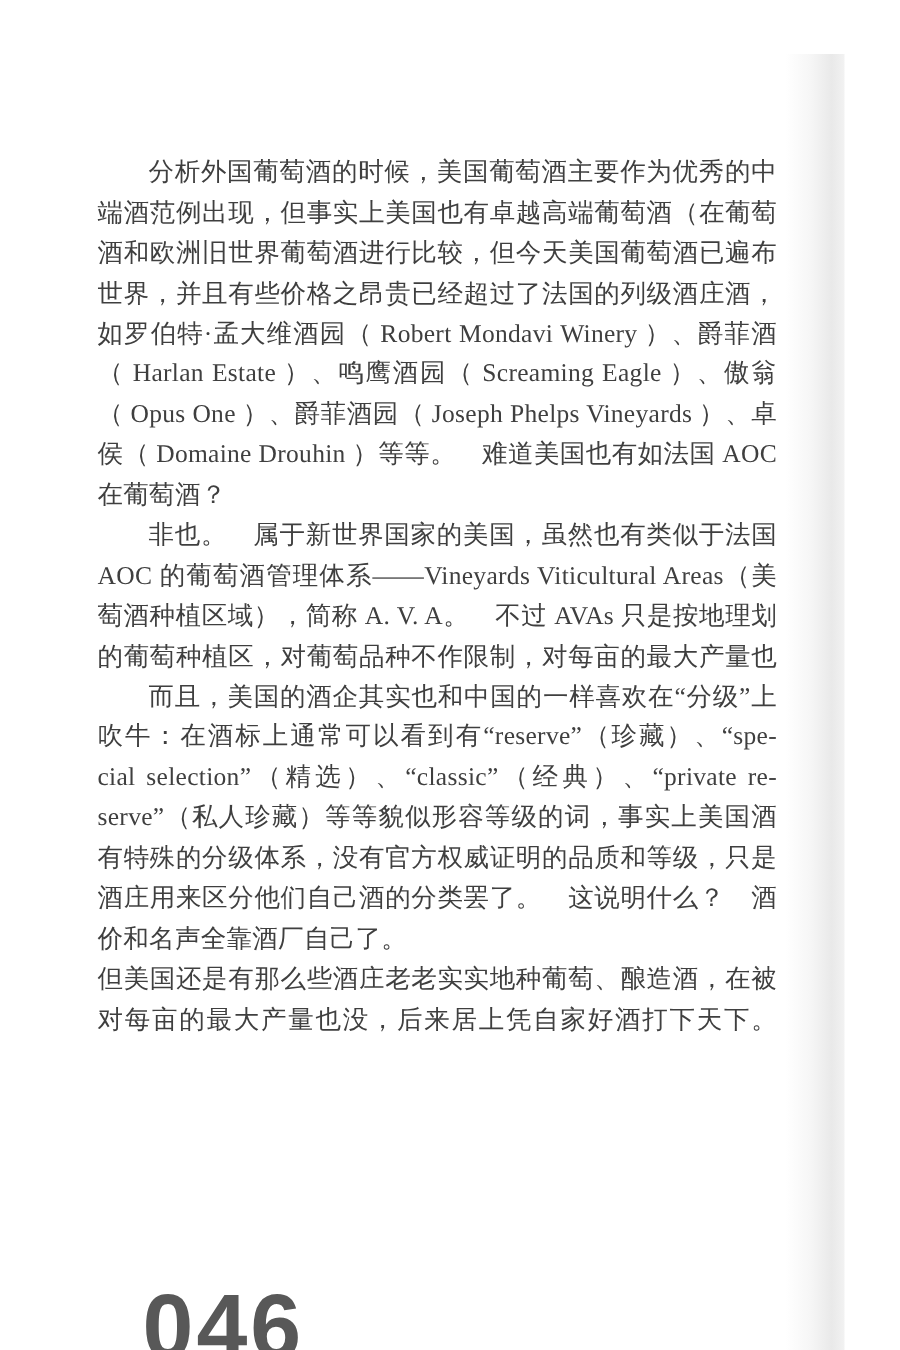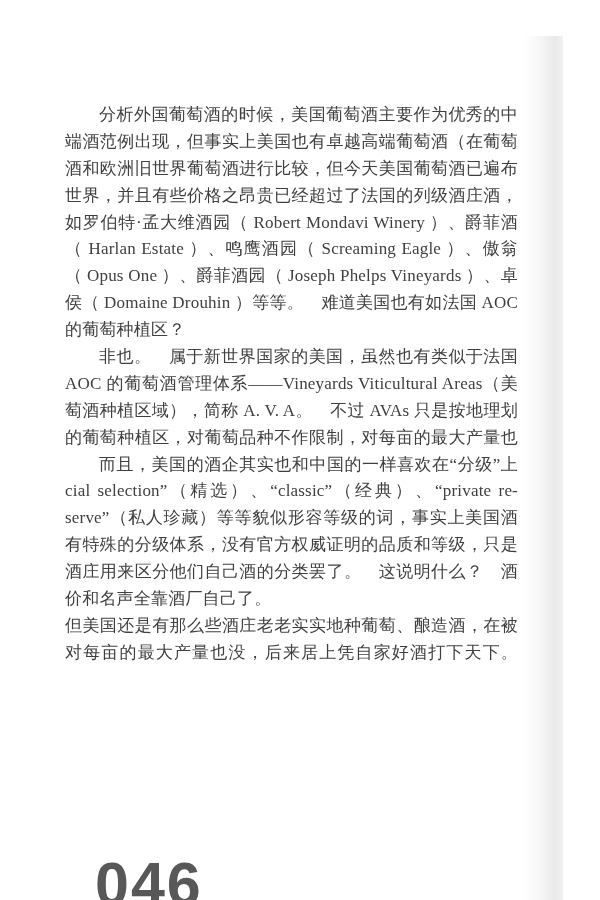--- a/index.html
+++ b/index.html
@@ -62,26 +62,27 @@
 <div class="book-page">
   <div class="text-block">
     <p class="line indent">分析外国葡萄酒的时候，美国葡萄酒主要作为优秀的中低</p>
     <p class="line">端酒范例出现，但事实上美国也有卓越高端葡萄酒（在葡萄酒</p>
     <p class="line">酒和欧洲旧世界葡萄酒进行比较，但今天美国葡萄酒已遍布全</p>
     <p class="line">世界，并且有些价格之昂贵已经超过了法国的列级酒庄酒，酿</p>
     <p class="line">如罗伯特·孟大维酒园（ Robert Mondavi Winery ）、爵菲酒园</p>
     <p class="line">（ Harlan Estate ）、鸣鹰酒园（ Screaming Eagle ）、傲翁酒庄</p>
     <p class="line">（ Opus One ）、爵菲酒园（ Joseph Phelps Vineyards ）、卓恩酒</p>
     <p class="line">侯（ Domaine Drouhin ）等等。　难道美国也有如法国 AOC 一样</p>
-    <p class="line flush">的葡萄种植区？</p>
+    <p class="line flush">在葡萄酒？</p>
     <p class="line indent">非也。　属于新世界国家的美国，虽然也有类似于法国</p>
     <p class="line">AOC 的葡萄酒管理体系——Vineyards Viticultural Areas（美国葡</p>
     <p class="line">萄酒种植区域），简称 A. V. A。　不过 AVAs 只是按地理划分</p>
     <p class="line">的葡萄种植区，对葡萄品种不作限制，对每亩的最大产量也没</p>
     <p class="line indent">而且，美国的酒企其实也和中国的一样喜欢在“分级”上</p>
+    <p class="line">吹牛：在酒标上通常可以看到有“reserve”（珍藏）、“spe-</p>
     <p class="line">cial selection”（精选）、“classic”（经典）、“private re-</p>
     <p class="line">serve”（私人珍藏）等等貌似形容等级的词，事实上美国酒没</p>
     <p class="line">有特殊的分级体系，没有官方权威证明的品质和等级，只是</p>
     <p class="line">酒庄用来区分他们自己酒的分类罢了。　这说明什么？　酒的定</p>
     <p class="line flush">价和名声全靠酒厂自己了。</p>
     <p class="line">但美国还是有那么些酒庄老老实实地种葡萄、酿造酒，在被所</p>
     <p class="line">对每亩的最大产量也没，后来居上凭自家好酒打下天下。　没</p>
   </div>
   <div class="page-number">046</div>
 </div>

